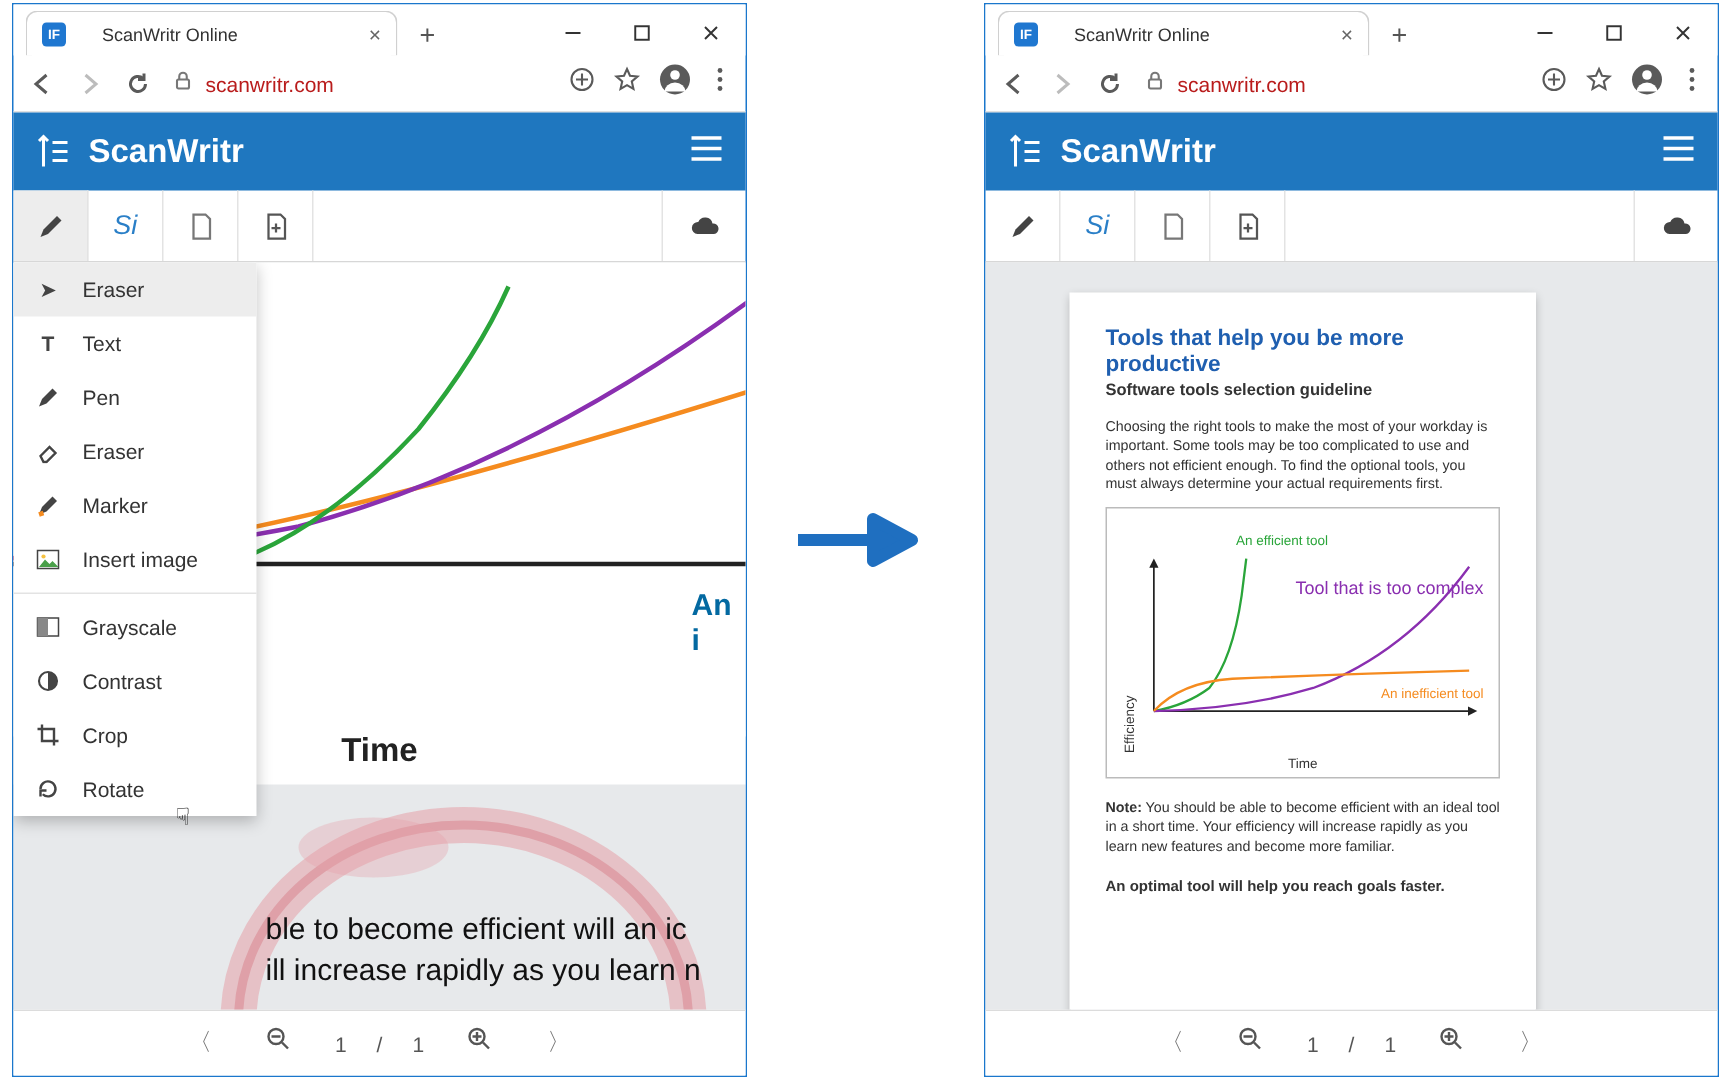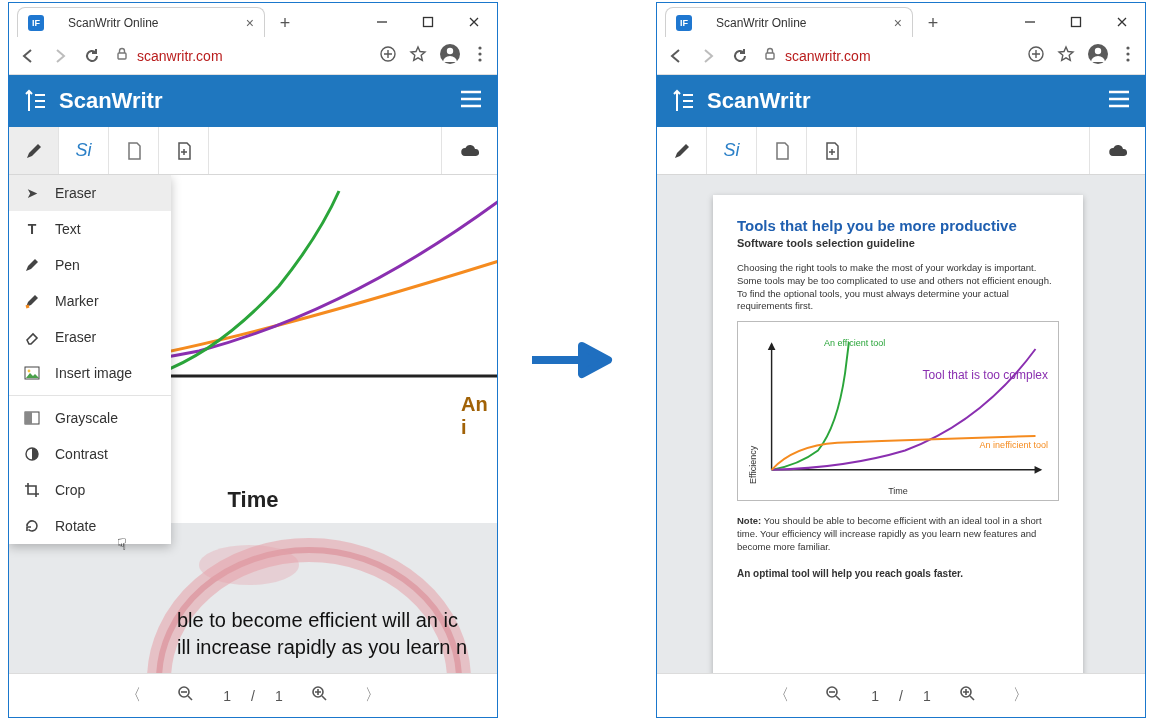--- a/index.html
+++ b/index.html
@@ -48,24 +48,24 @@
   .pager { height: 44px; display: flex; align-items: center; justify-content: center; gap: 20px; border-top: 1px solid #dcdcdc; background: #fff; color: #555; }
   .pager .pbtn { cursor: pointer; padding: 4px 8px; color: #777; }
   .pager .pnum { font-size: 14px; }
 
   
   .bigchart { position:absolute; left:-10px; top:-4px; right:-2px; height:320px; background:#fff; }
   .bigchart svg { width:100%; height:100%; }
   .bigtext { position:absolute; top:312px; left:0; right:0; text-align:center; font-size:22px; font-weight:bold; color:#222; background:#fff; padding-bottom:10px;}
   .stain { position:absolute; left:130px; top:360px; }
   .bodytext { position:absolute; left:168px; top:432px; right:4px; font-size:20px; color:#111; line-height:1.35; }
-  .ineff-label { position:absolute; left:452px; top:218px; color:#a16207; font-size:20px; font-weight:bold; }
+  .ineff-label { position:absolute; left:452px; top:218px; color:#0369a1; font-size:20px; font-weight:bold; }
 
   
-  .doc { position:absolute; left:56px; top:20px; width:370px; height:486px; background:#fff; box-shadow:0 2px 6px rgba(0,0,0,.25); padding:22px 24px; font-size:10px; color:#333; }
+  .doc { position:absolute; left:56px; top:20px; width:311px; height:486px; background:#fff; box-shadow:0 2px 6px rgba(0,0,0,.25); padding:22px 24px; font-size:10px; color:#333; }
   .doc h1 { color:#1f5fb0; font-size:15px; margin-bottom:3px; }
   .doc h2 { font-size:11px; margin-bottom:10px; }
   .doc p { font-size:9.5px; line-height:1.35; margin-bottom:8px;margin-top:13px; }
   .doc .note b { font-weight:bold; }
   .doc .chartbox { border:1px solid #bbb; padding:10px 8px 4px 8px; margin:8px 0 14px 0; }
   .doc .xlabel { text-align:center; font-size:9px; margin-top:2px; }
   .doc .optimal { font-weight:bold; font-size:10px; }
 
   
   .arrow { position:absolute; left:530px; top:340px; }
@@ -234,33 +234,33 @@
           <span class="di-icon">
             <svg width="16" height="16">
               <path d="M2 14l2-5 7-7 3 3-7 7-5 2z" fill="#444"></path>
             </svg>
           </span>
           <span>Pen</span>
         </div>
        <div class="ditem">
           <span class="di-icon">
             <svg width="16" height="16">
+              <path d="M3 11l6-6 4 4-6 6H5z" fill="none" stroke="#444" stroke-width="1.6"></path>
+            </svg>
+          </span>
+          <span>Eraser</span>
+        </div>
+       <div class="ditem">
+          <span class="di-icon">
+            <svg width="16" height="16">
               <path d="M2 14l2-5 7-7 3 3-7 7-5 2z" fill="#444"></path>
               <path d="M2 14l3-1" stroke="#f58b1f" stroke-width="3"></path>
             </svg>
           </span>
           <span>Marker</span>
-        </div>
-       <div class="ditem">
-          <span class="di-icon">
-            <svg width="16" height="16">
-              <path d="M3 11l6-6 4 4-6 6H5z" fill="none" stroke="#444" stroke-width="1.6"></path>
-            </svg>
-          </span>
-          <span>Eraser</span>
         </div>
        <div class="ditem">
           <span class="di-icon">
             <svg width="16" height="14">
               <rect x="1" y="1" width="14" height="12" fill="none" stroke="#444"></rect>
               <circle cx="5" cy="5" r="1.4" fill="#f5c242"></circle>
               <path d="M2 12l4-5 3 3 2-2 4 4" fill="#4aa04a"></path>
             </svg>
           </span>
           <span>Insert image</span>

